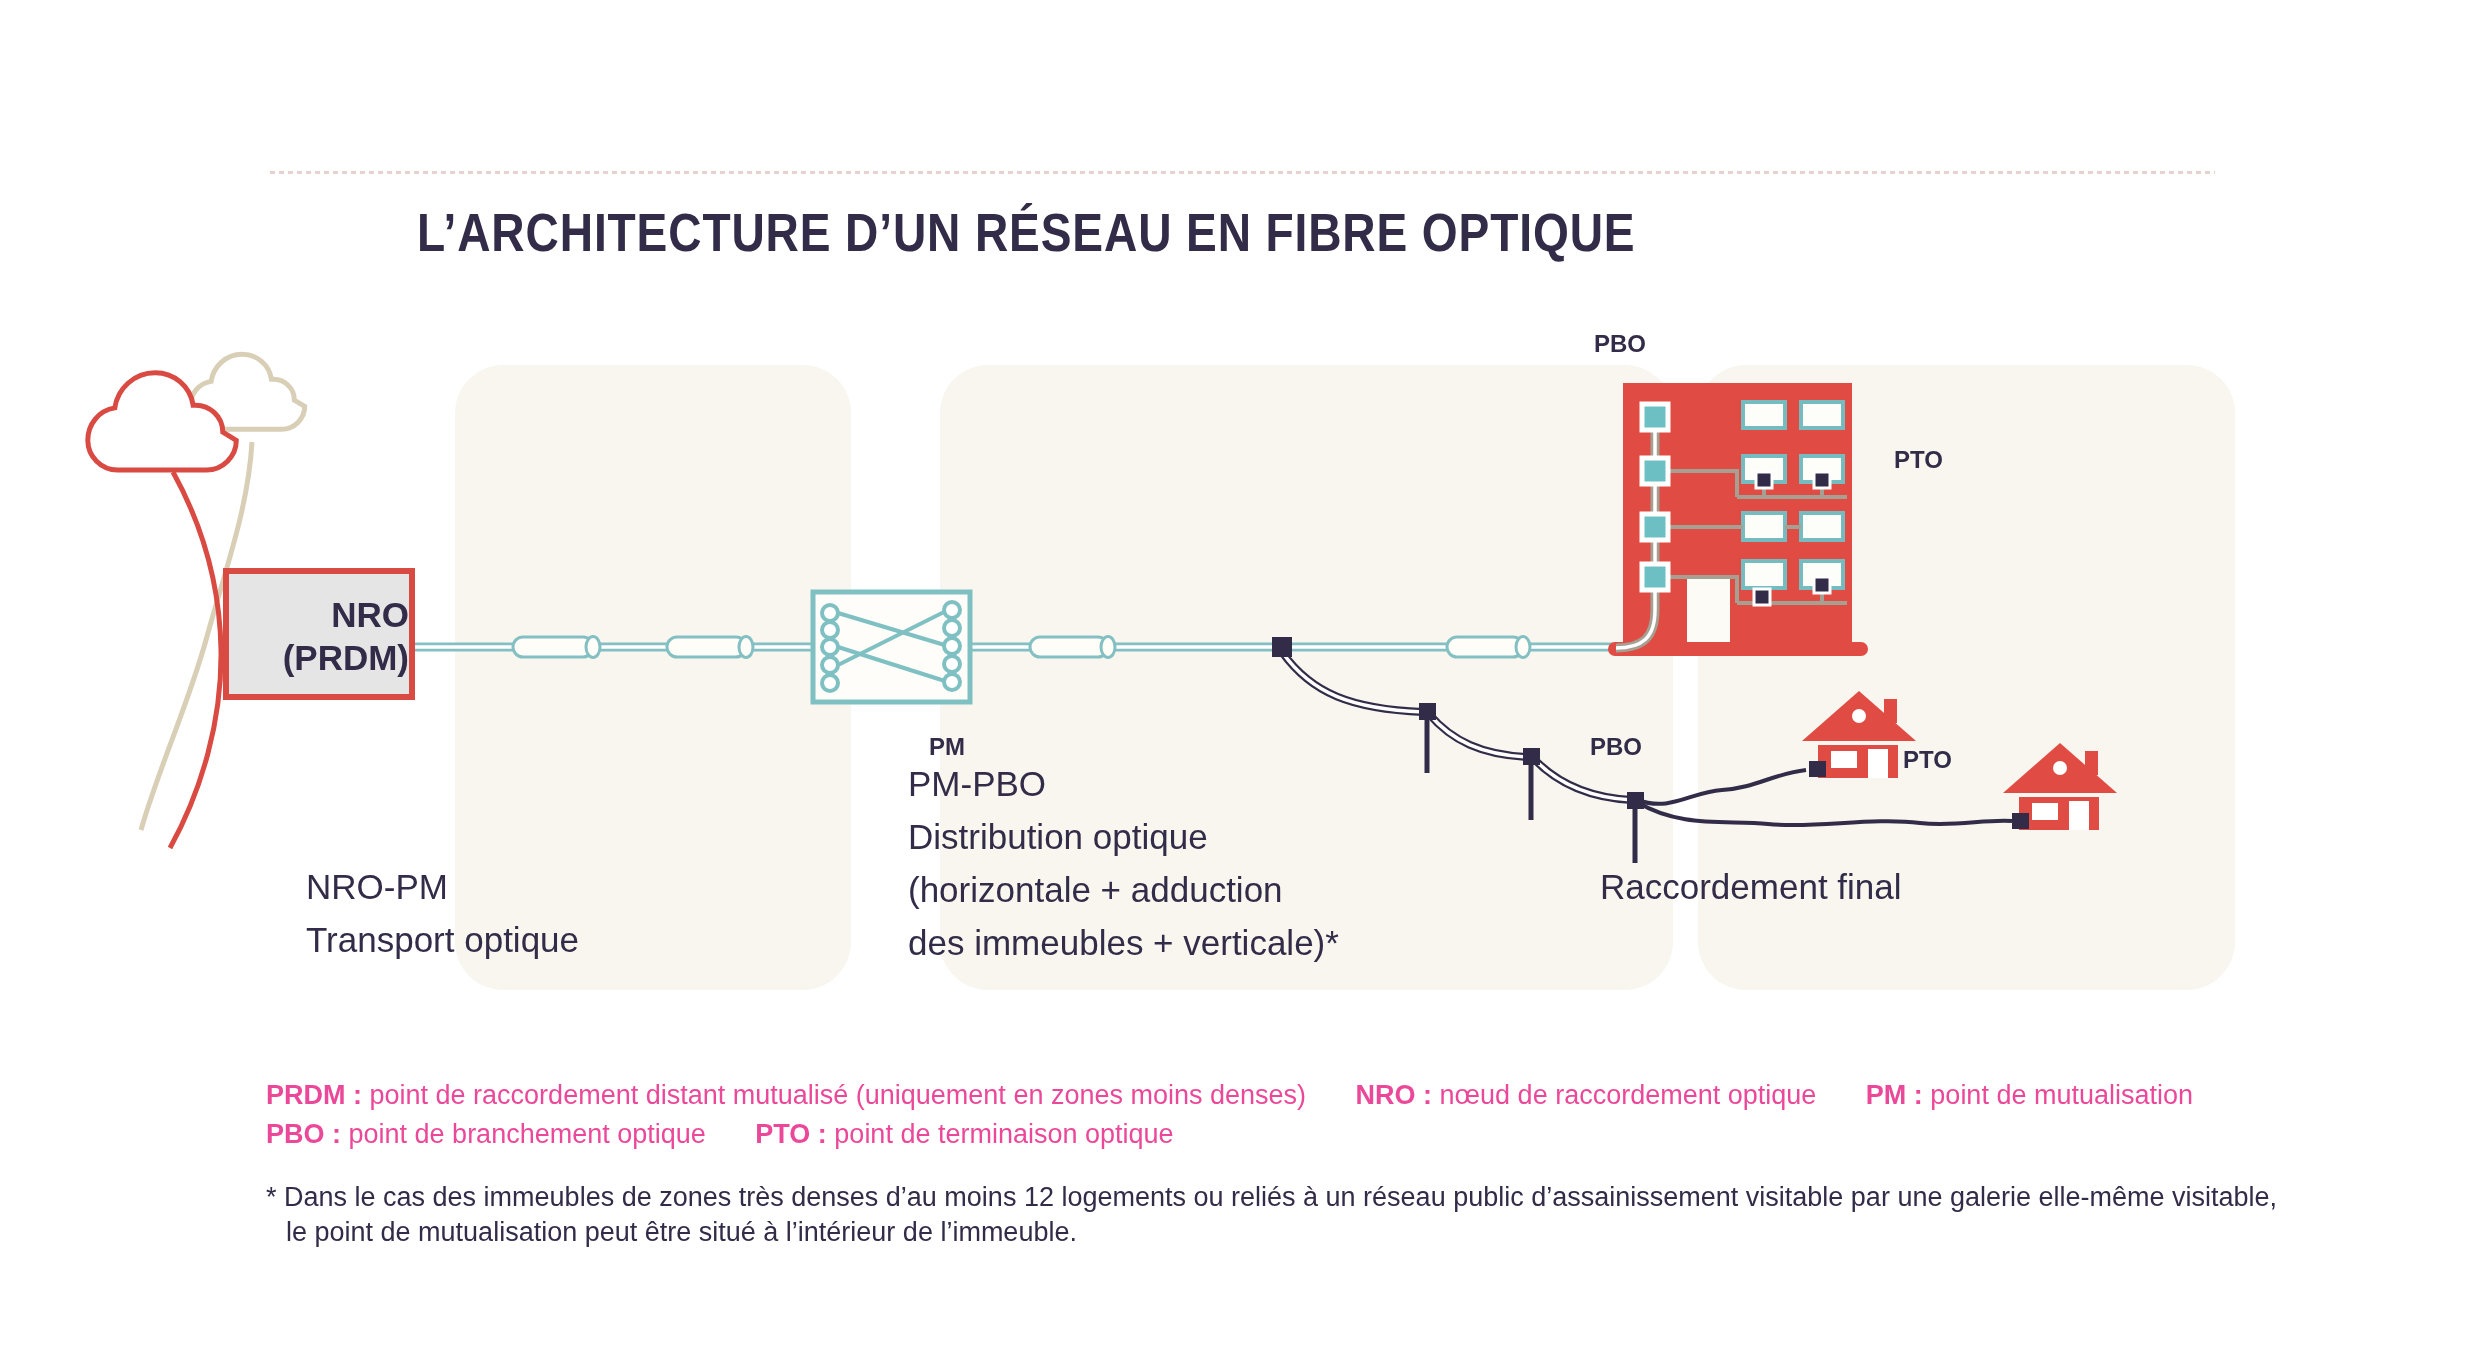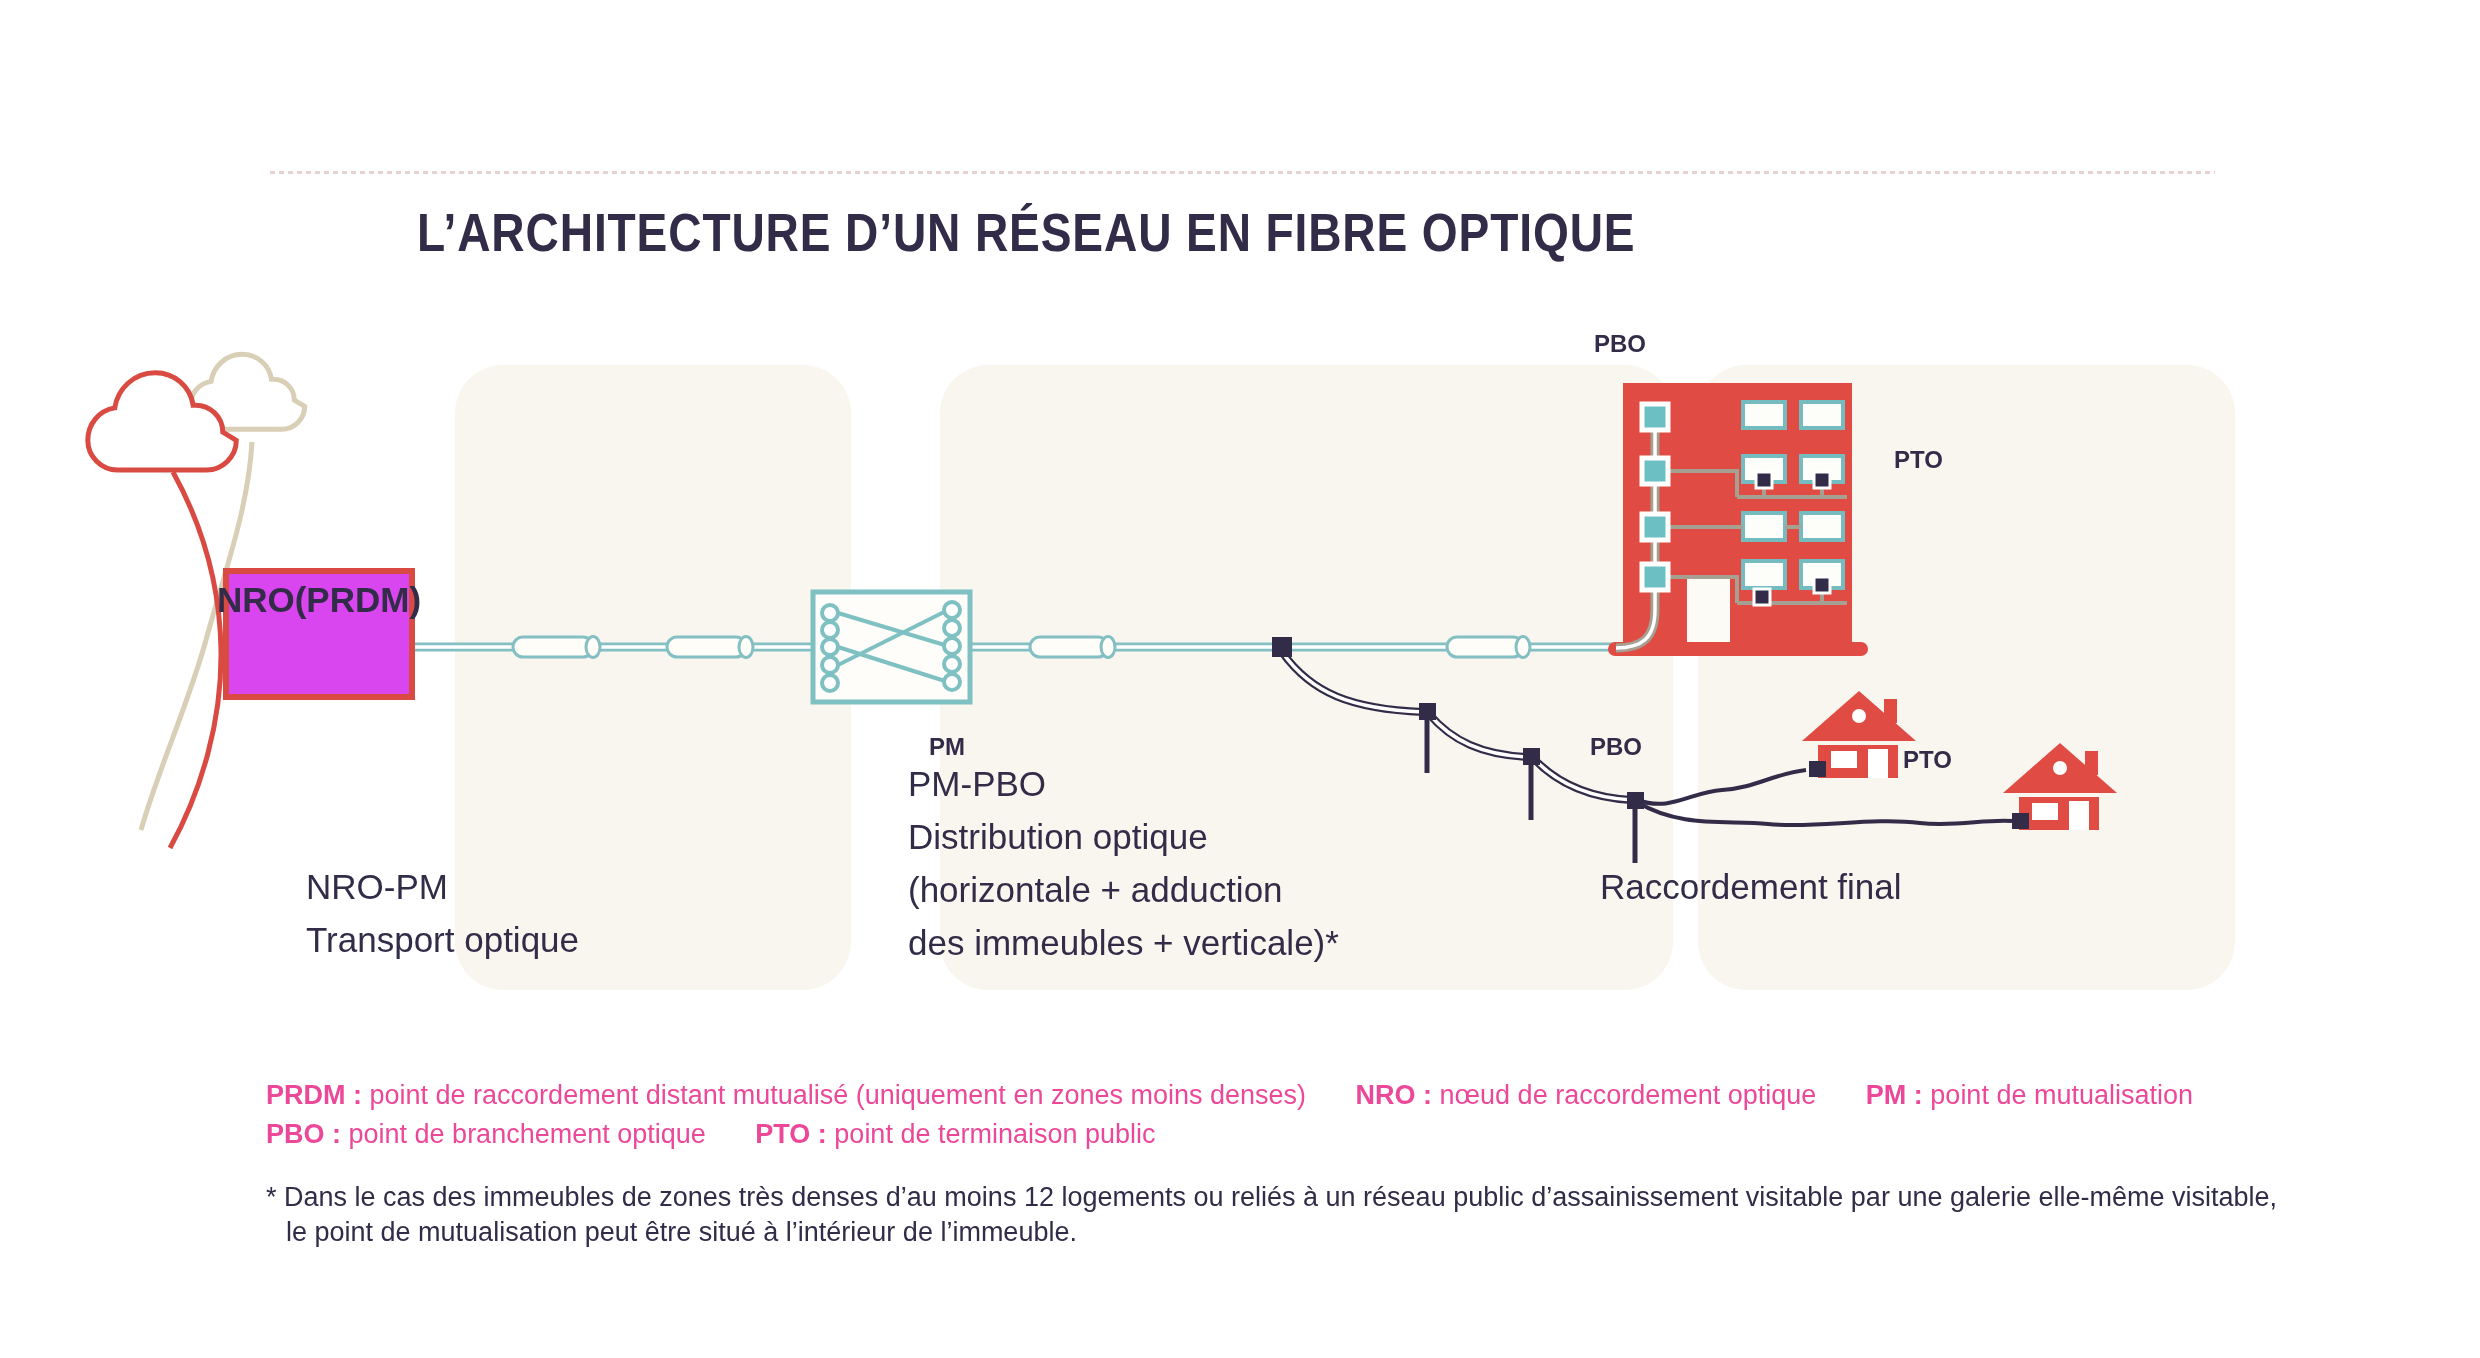--- a/index.html
+++ b/index.html
@@ -27,22 +27,22 @@
                 transform:scaleX(0.87); transform-origin:center; letter-spacing:1px; }
 
   .node-label { font-size:24px; font-weight:bold; }
   #lbl-pm           { left:897px;  top:733px; width:100px; text-align:center; }
   #lbl-pbo-building { left:1594px; top:330px; }
   #lbl-pto-building { left:1894px; top:446px; }
   #lbl-pbo-pole     { left:1590px; top:733px; }
   #lbl-pto-houses   { left:1903px; top:746px; }
 
   #nro-box { position:absolute; left:223px; top:568px; width:192px; height:132px;
-             background:#d946ef; border:6px solid #d94a42; z-index:3;
-             display:flex; align-items:flex-start; justify-content:center;
+             background:#e5e5e5; border:6px solid #d94a42; z-index:3;
+             display:flex; flex-direction:column; align-items:flex-end; justify-content:center;
              padding-top:4px; }
   #nro-box div { font-size:35px; font-weight:bold; color:#332c48; line-height:43px; }
 
   .panel-label { position:absolute; width:700px; z-index:3;
                  color:#332c48; font-weight:normal; font-size:35px; }
   .panel-label div { line-height:53px; white-space:nowrap; }
   #plabel-1 { left:306px;  top:860px; }
   #plabel-2 { left:908px;  top:757px; }
   #plabel-3 { left:1600px; top:860px; }
 
@@ -244,19 +244,19 @@
     <div>Raccordement final</div>
   </div>
 
   <div id="legend-row-1" class="legend-row">
     <span class="legend-item"><span class="legend-term">PRDM :</span> <span>point de raccordement distant mutualisé (uniquement en zones moins denses)</span></span>
     <span class="legend-item"><span class="legend-term">NRO :</span> <span>nœud de raccordement optique</span></span>
     <span class="legend-item"><span class="legend-term">PM :</span> <span>point de mutualisation</span></span>
   </div>
   <div id="legend-row-2" class="legend-row">
     <span class="legend-item"><span class="legend-term">PBO :</span> <span>point de branchement optique</span></span>
-    <span class="legend-item"><span class="legend-term">PTO :</span> <span>point de terminaison public</span></span>
+    <span class="legend-item"><span class="legend-term">PTO :</span> <span>point de terminaison optique</span></span>
   </div>
 
   <div id="footnote-1" class="footnote">* Dans le cas des immeubles de zones très denses d’au moins 12 logements ou reliés à un réseau public d’assainissement visitable par une galerie elle-même visitable,</div>
   <div id="footnote-2" class="footnote">le point de mutualisation peut être situé à l’intérieur de l’immeuble.</div>
 
 </div>
 
 </body></html>

